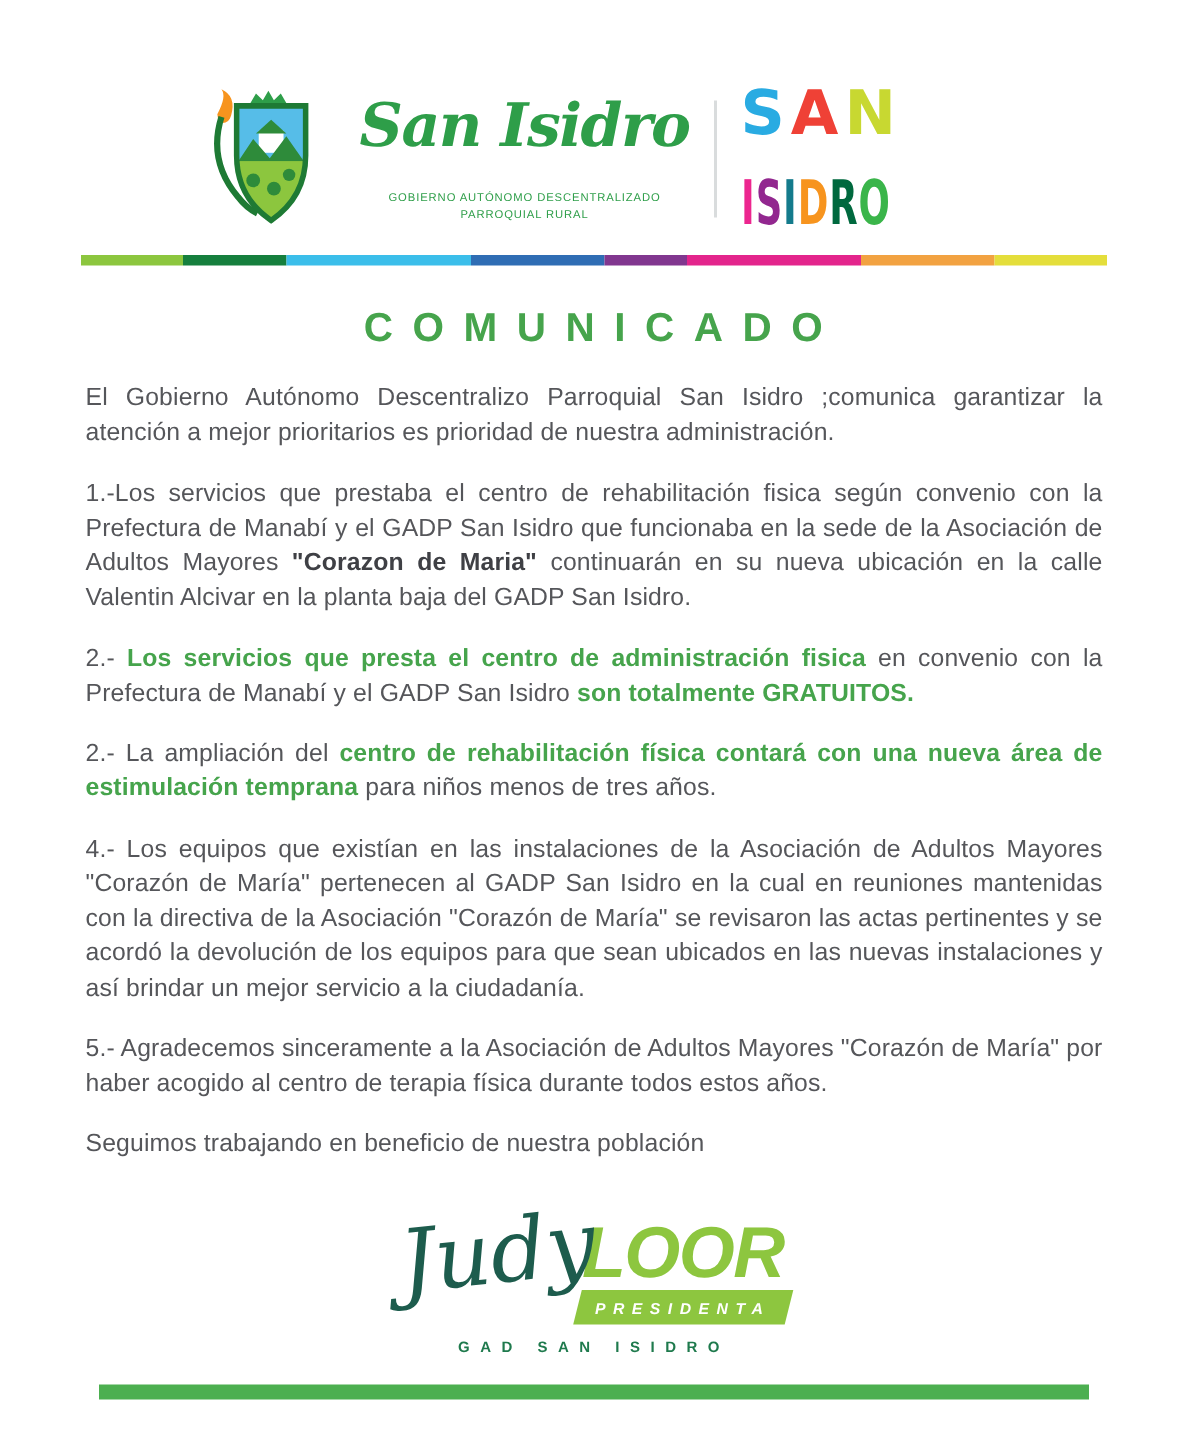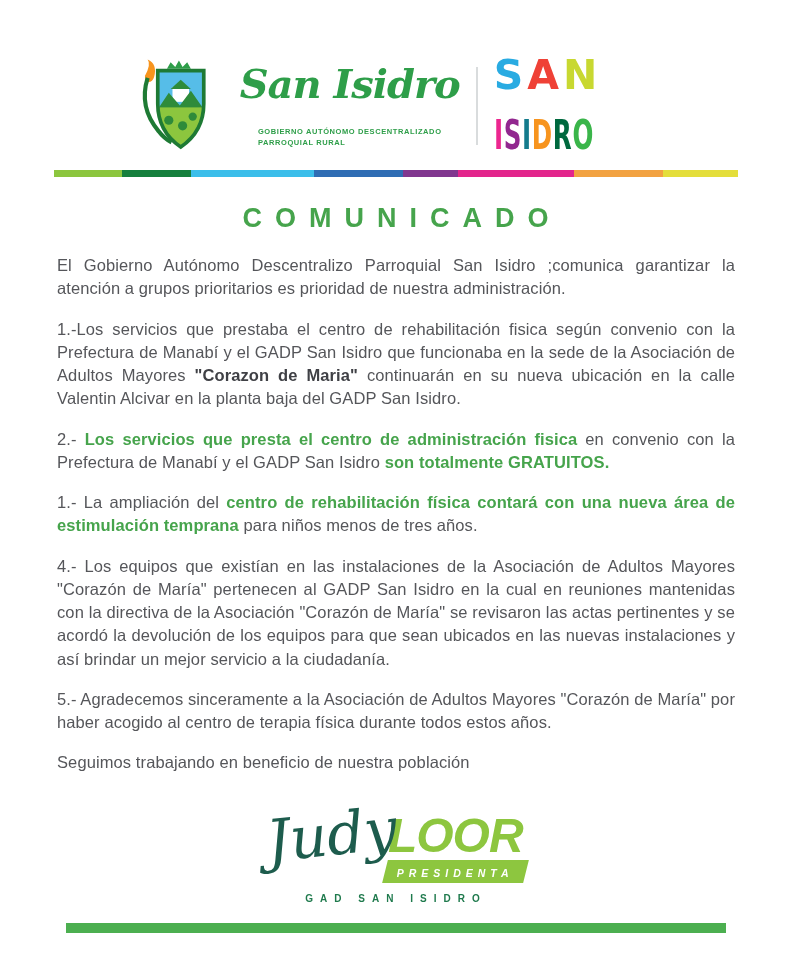--- a/index.html
+++ b/index.html
@@ -17,22 +17,22 @@
     height:108px;
   }
   .crest{width:92px;height:98px;flex:0 0 auto;}
   .brand{display:flex;flex-direction:column;align-items:center;line-height:1;}
   .brand-script{
     font-family:"DejaVu Serif",serif;font-style:italic;font-weight:bold;
     font-size:40px;color:var(--script-green,#2e9e49);letter-spacing:-1px;
     white-space:nowrap;
   }
   .brand-sub{
-    margin-top:22px;font-size:7.5px;font-weight:bold;letter-spacing:.6px;
-    color:var(--script-green,#2e9e49);line-height:1.5;
+    margin-top:22px;font-size:7.5px;font-weight:normal;letter-spacing:.6px;
+    color:var(--script-green,#2e9e49);text-align:center;line-height:1.5;
     white-space:nowrap;
   }
   .logo-vsep{width:2px;height:78px;background:#d9dcdd;flex:0 0 auto;}
   .wordmark{display:flex;flex-direction:column;align-items:flex-start;line-height:.82;gap:26px;}
   .wm-line{font-weight:800;font-family:"DejaVu Sans",sans-serif;white-space:nowrap;}
   .wm-line1{font-size:41px;letter-spacing:4px;}
   .wm-line2{font-size:41px;letter-spacing:1px;transform:scaleX(.60);transform-origin:left center;}
 
   
   .divider{
@@ -150,24 +150,24 @@
       <div style="background: rgb(47, 109, 180); flex: 13 1 0%;"></div>
       <div style="background: rgb(129, 55, 143); flex: 8 1 0%;"></div>
       <div style="background: rgb(227, 37, 140); flex: 17 1 0%;"></div>
       <div style="background: rgb(242, 162, 65); flex: 13 1 0%;"></div>
       <div style="background: rgb(228, 222, 59); flex: 11 1 0%;"></div>
     </div>
 
   <div class="title">COMUNICADO</div>
 
   <div class="body-text">
-      <p class="para"><span class="seg-normal">El Gobierno Autónomo Descentralizo Parroquial San Isidro ;comunica garantizar la atención a grupos prioritarios es prioridad de nuestra administración.</span></p>
+      <p class="para"><span class="seg-normal">El Gobierno Autónomo Descentralizo Parroquial San Isidro ;comunica garantizar la atención a mejor prioritarios es prioridad de nuestra administración.</span></p>
       <p class="para"><span class="seg-normal">1.-Los servicios que prestaba el centro de rehabilitación fisica según convenio con la Prefectura de Manabí y el GADP San Isidro que funcionaba en la sede de la Asociación de Adultos Mayores </span><span class="seg-bold">"Corazon de Maria"</span><span class="seg-normal"> continuarán en su nueva ubicación en la calle Valentin Alcivar en la planta baja del GADP San Isidro.</span></p>
       <p class="para"><span class="seg-normal">2.- </span><span class="seg-green">Los servicios que presta el centro de administración fisica</span><span class="seg-normal"> en convenio con la Prefectura de Manabí y el GADP San Isidro </span><span class="seg-green">son totalmente GRATUITOS.</span></p>
-      <p class="para"><span class="seg-normal">1.- La ampliación del  </span><span class="seg-green">centro de rehabilitación física contará con una nueva área de estimulación temprana</span><span class="seg-normal"> para niños menos de tres años.</span></p>
+      <p class="para"><span class="seg-normal">2.- La ampliación del  </span><span class="seg-green">centro de rehabilitación física contará con una nueva área de estimulación temprana</span><span class="seg-normal"> para niños menos de tres años.</span></p>
       <p class="para"><span class="seg-normal">4.- Los equipos que existían en las instalaciones de la Asociación de Adultos Mayores "Corazón de María"  pertenecen al GADP San Isidro en la cual en reuniones mantenidas con la directiva de la Asociación "Corazón de María" se revisaron las actas pertinentes y se acordó la devolución de los equipos para que sean ubicados en las nuevas instalaciones y así brindar un mejor servicio a la ciudadanía.</span></p>
       <p class="para"><span class="seg-normal">5.- Agradecemos sinceramente a la Asociación de Adultos Mayores "Corazón de María" por haber acogido al centro de terapia física durante todos estos años.</span></p>
       <p class="para"><span class="seg-normal">Seguimos trabajando en beneficio de nuestra población</span></p>
     </div>
 
   <div class="signature">
     <div class="sig-row">
       <div class="sig-first">Judy</div>
       <div class="sig-last-block">
         <div class="sig-last">LOOR</div>

